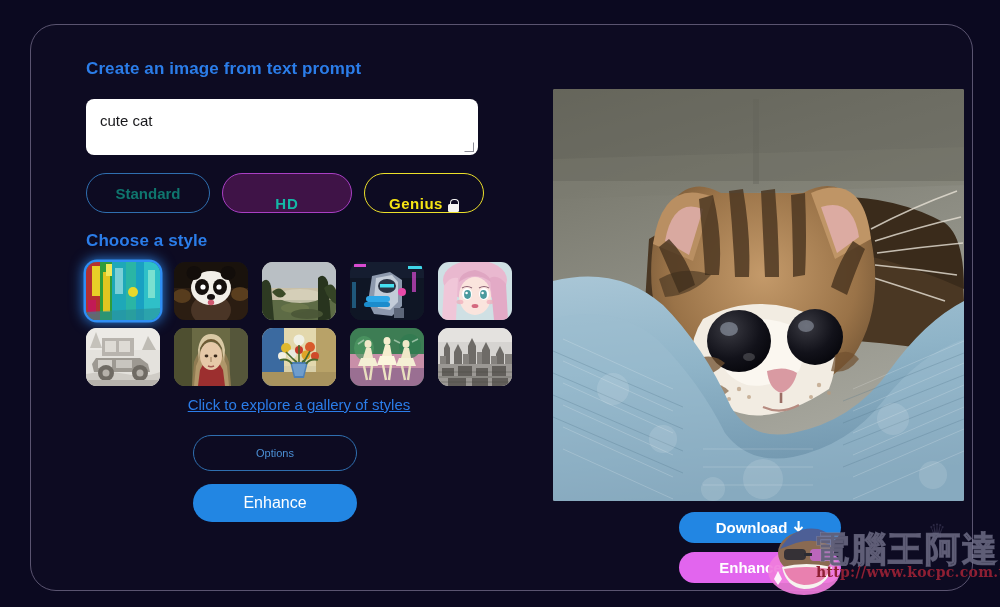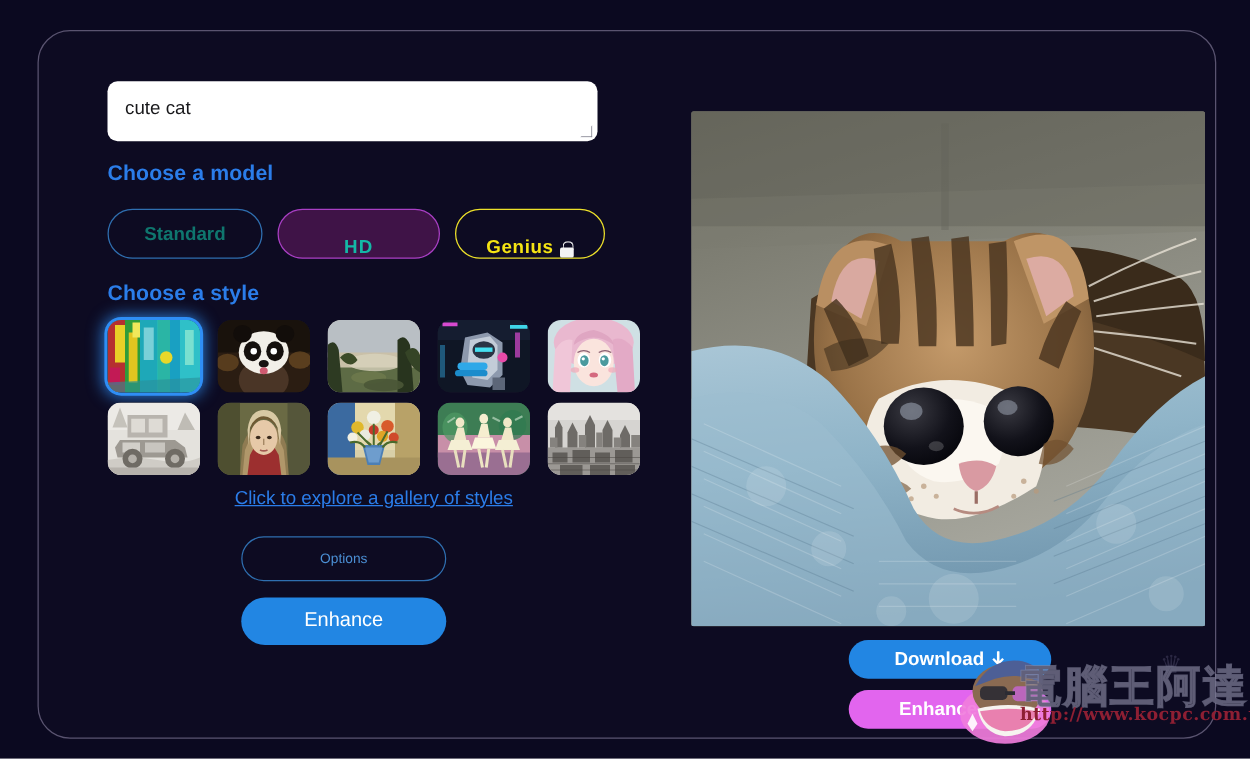--- a/index.html
+++ b/index.html
@@ -42,23 +42,23 @@
   .section-title {
     color: #2b7de9;
     font-size: 17px;
     font-weight: bold;
     letter-spacing: 0.1px;
   }
 
   
   #prompt-wrap {
     position: relative;
-    margin-top: 6px;
+    margin-top: 20px;
     width: 392px;
-    height: 48px;
+    height: 56px;
   }
   #prompt-input {
     width: 100%;
     height: 100%;
     border: none;
     border-radius: 8px;
     background: #ffffff;
     color: #18181b;
     font-family: "Liberation Sans", sans-serif;
     font-size: 15px;
@@ -305,27 +305,27 @@
   }
 </style>
 </head>
 <body>
 
 <div id="app">
   <div id="panel">
 
     <div id="left-col">
 
+      <div class="section-title">Create an image from text prompt</div>
 
       <div id="prompt-wrap">
         <textarea id="prompt-input" placeholder="Describe what you want to see" style="">cute cat</textarea>
         <span id="resize-grip"></span>
       </div>
 
-      <div id="model-label" class="section-title">Choose a model</div>
 
       <div id="model-row">
         <div class="model-btn standard">
           <span>Standard</span>
         </div>
         <div class="model-btn hd">
           <span>HD</span>
         </div>
         <div class="model-btn genius">
           <span>Genius</span>

